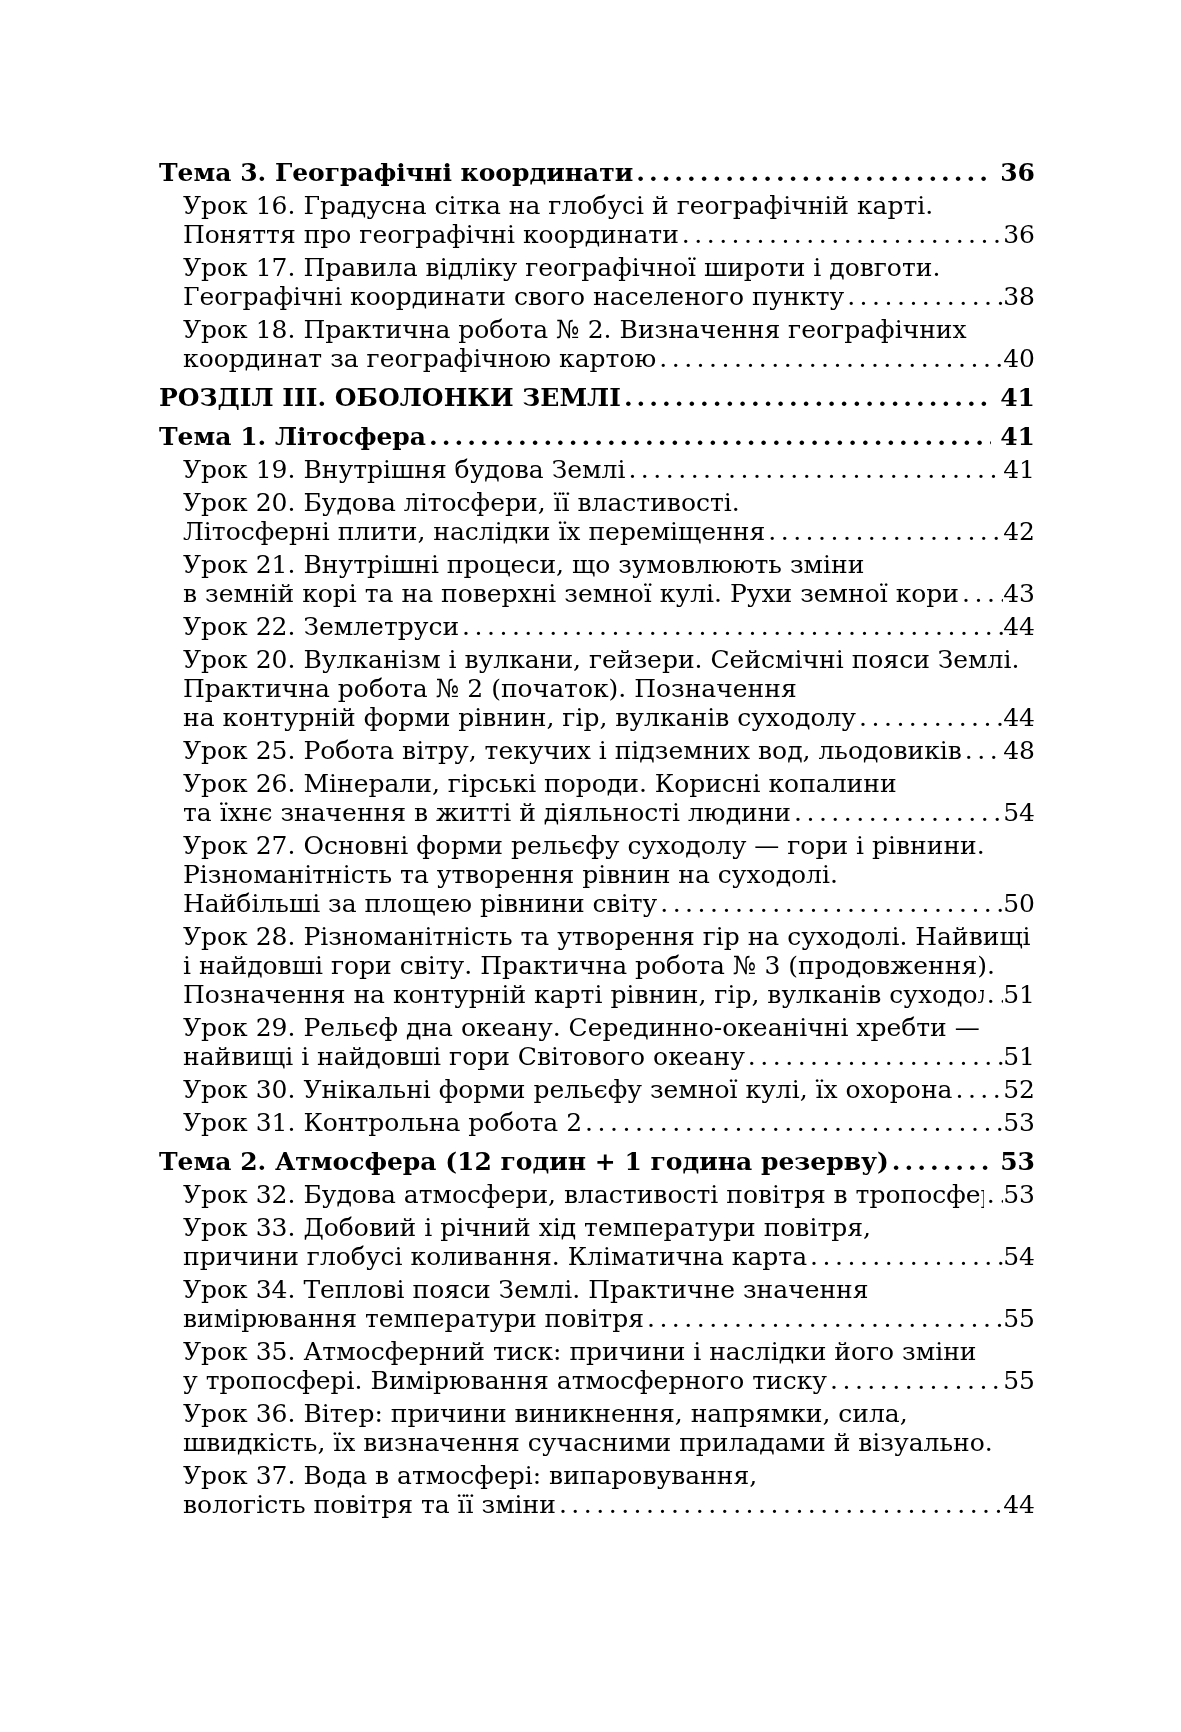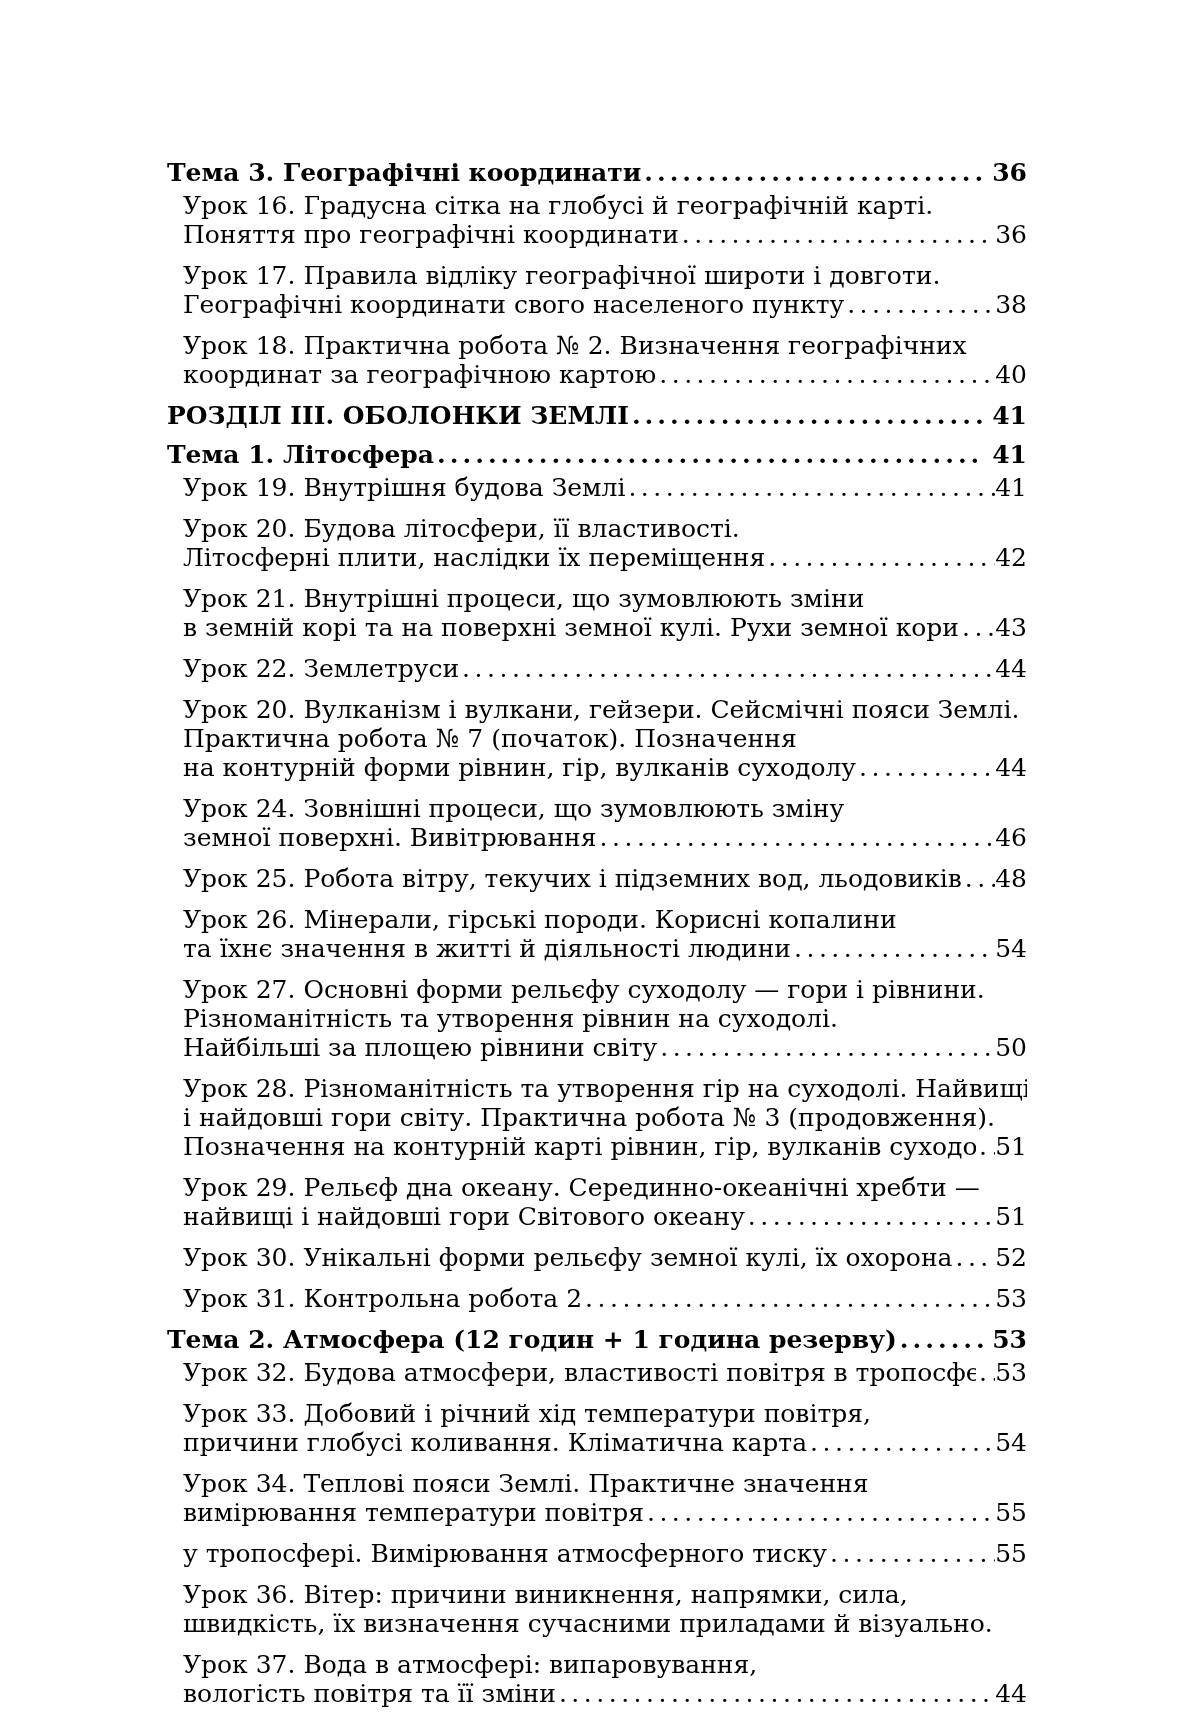--- a/index.html
+++ b/index.html
@@ -16,21 +16,21 @@
     overflow: hidden;
   }
   .toc {
     position: absolute;
     top: 158px;
     left: 155px;
     width: 884px;
     font-size: 25px;
     line-height: 29px;
   }
-  .entry { margin: 12px; }
+  .entry { margin: 4px; }
   .entry.lesson {
     margin-left: 28px;
     margin-top: 3px;
   }
   .entry.theme,
   .entry.part {
     font-weight: 700;
     margin-top: 10px;
     margin-bottom: 4px;
   }
@@ -148,40 +148,30 @@
           <span class="txt">Урок 22. Землетруси</span>
           <span class="leader"></span>
           <span class="page">44</span>
         </div>
       </div>
       <div class="entry lesson">
         <div class="line">
           <span class="txt">Урок 20. Вулканізм і вулкани, гейзери. Сейсмічні пояси Землі.</span>
         </div>
         <div class="line">
-          <span class="txt">Практична робота № 7 (початок). Позначення</span>
+          <span class="txt">Практична робота № 2 (початок). Позначення</span>
         </div>
         <div class="line">
           <span class="txt">на контурній форми рівнин, гір, вулканів суходолу</span>
           <span class="leader"></span>
           <span class="page">44</span>
         </div>
       </div>
       <div class="entry lesson">
         <div class="line">
-          <span class="txt">Урок 24. Зовнішні процеси, що зумовлюють зміну</span>
-        </div>
-        <div class="line">
-          <span class="txt">земної поверхні. Вивітрювання</span>
-          <span class="leader"></span>
-          <span class="page">46</span>
-        </div>
-      </div>
-      <div class="entry lesson">
-        <div class="line">
           <span class="txt">Урок 25. Робота вітру, текучих і підземних вод, льодовиків</span>
           <span class="leader"></span>
           <span class="page">48</span>
         </div>
       </div>
       <div class="entry lesson">
         <div class="line">
           <span class="txt">Урок 26. Мінерали, гірські породи. Корисні копалини</span>
         </div>
         <div class="line">
@@ -268,20 +258,23 @@
         <div class="line">
           <span class="txt">Урок 34. Теплові пояси Землі. Практичне значення</span>
         </div>
         <div class="line">
           <span class="txt">вимірювання температури повітря</span>
           <span class="leader"></span>
           <span class="page">55</span>
         </div>
       </div>
       <div class="entry lesson">
+        <div class="line">
+          <span class="txt">Урок 35. Атмосферний тиск: причини і наслідки його зміни</span>
+        </div>
         <div class="line">
           <span class="txt">у тропосфері. Вимірювання атмосферного тиску</span>
           <span class="leader"></span>
           <span class="page">55</span>
         </div>
       </div>
       <div class="entry lesson">
         <div class="line">
           <span class="txt">Урок 36. Вітер: причини виникнення, напрямки, сила,</span>
         </div>

